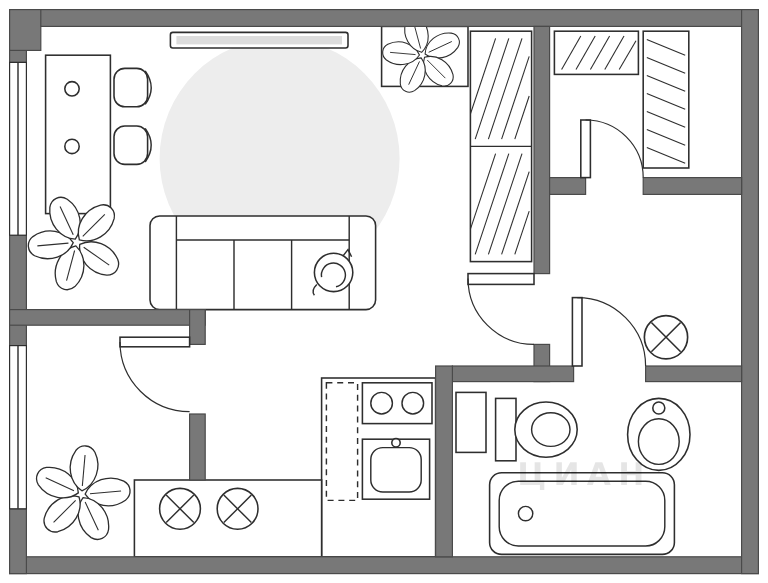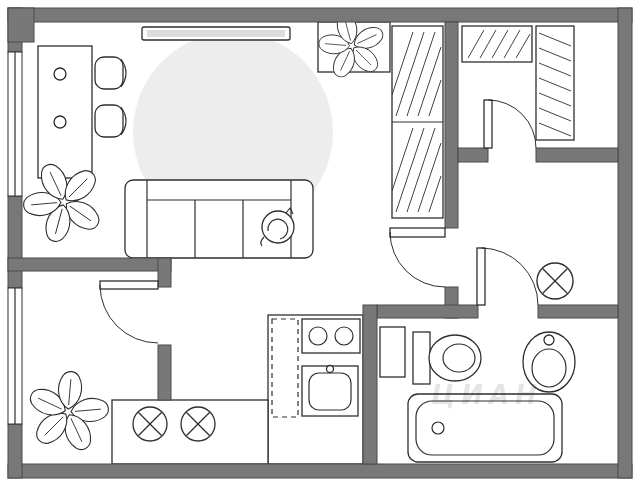--- a/index.html
+++ b/index.html
@@ -1,17 +1,17 @@
 <!DOCTYPE html>
 <html style="--background: #ffffff; --wall-fill: #787878; --wall-stroke: #4a4a4a; --line: #2e2e2e; --furniture-fill: #ffffff; --rug-fill: #ededed; --tv-screen: #dcdcdc; --watermark-color: rgba(0,0,0,0.10);"><head>
 <meta charset="utf-8">
 <title>Floor plan</title>
 <style>
   html,body{margin:0;padding:0;background:#fff;}
-  .plan{width:540px;height:486px;position:relative;background:var(--background,#fff);font-style:italic;}
+  .plan{width:540px;height:486px;position:relative;background:var(--background,#fff);}
   svg{display:block;}
   .wall{fill:var(--wall-fill,#787878);stroke:var(--wall-stroke,#4a4a4a);stroke-width:1;}
   .furn{fill:var(--furniture-fill,#fff);stroke:var(--line,#2e2e2e);stroke-width:1.3;}
   .leaf{fill:var(--furniture-fill,#fff);stroke:var(--line,#2e2e2e);stroke-width:1.1;}
   .ln{fill:none;stroke:var(--line,#2e2e2e);stroke-width:1.2;}
   .arc{fill:none;stroke:var(--line,#2e2e2e);stroke-width:1;}
   .dash{fill:none;stroke:var(--line,#2e2e2e);stroke-width:1.2;stroke-dasharray:5 4;}
   .hatch{fill:none;stroke:var(--line,#2e2e2e);stroke-width:.9;}
   .win{fill:#fff;stroke:var(--line,#2e2e2e);stroke-width:1;}
   .rug{fill:var(--rug-fill,#ededed);}

